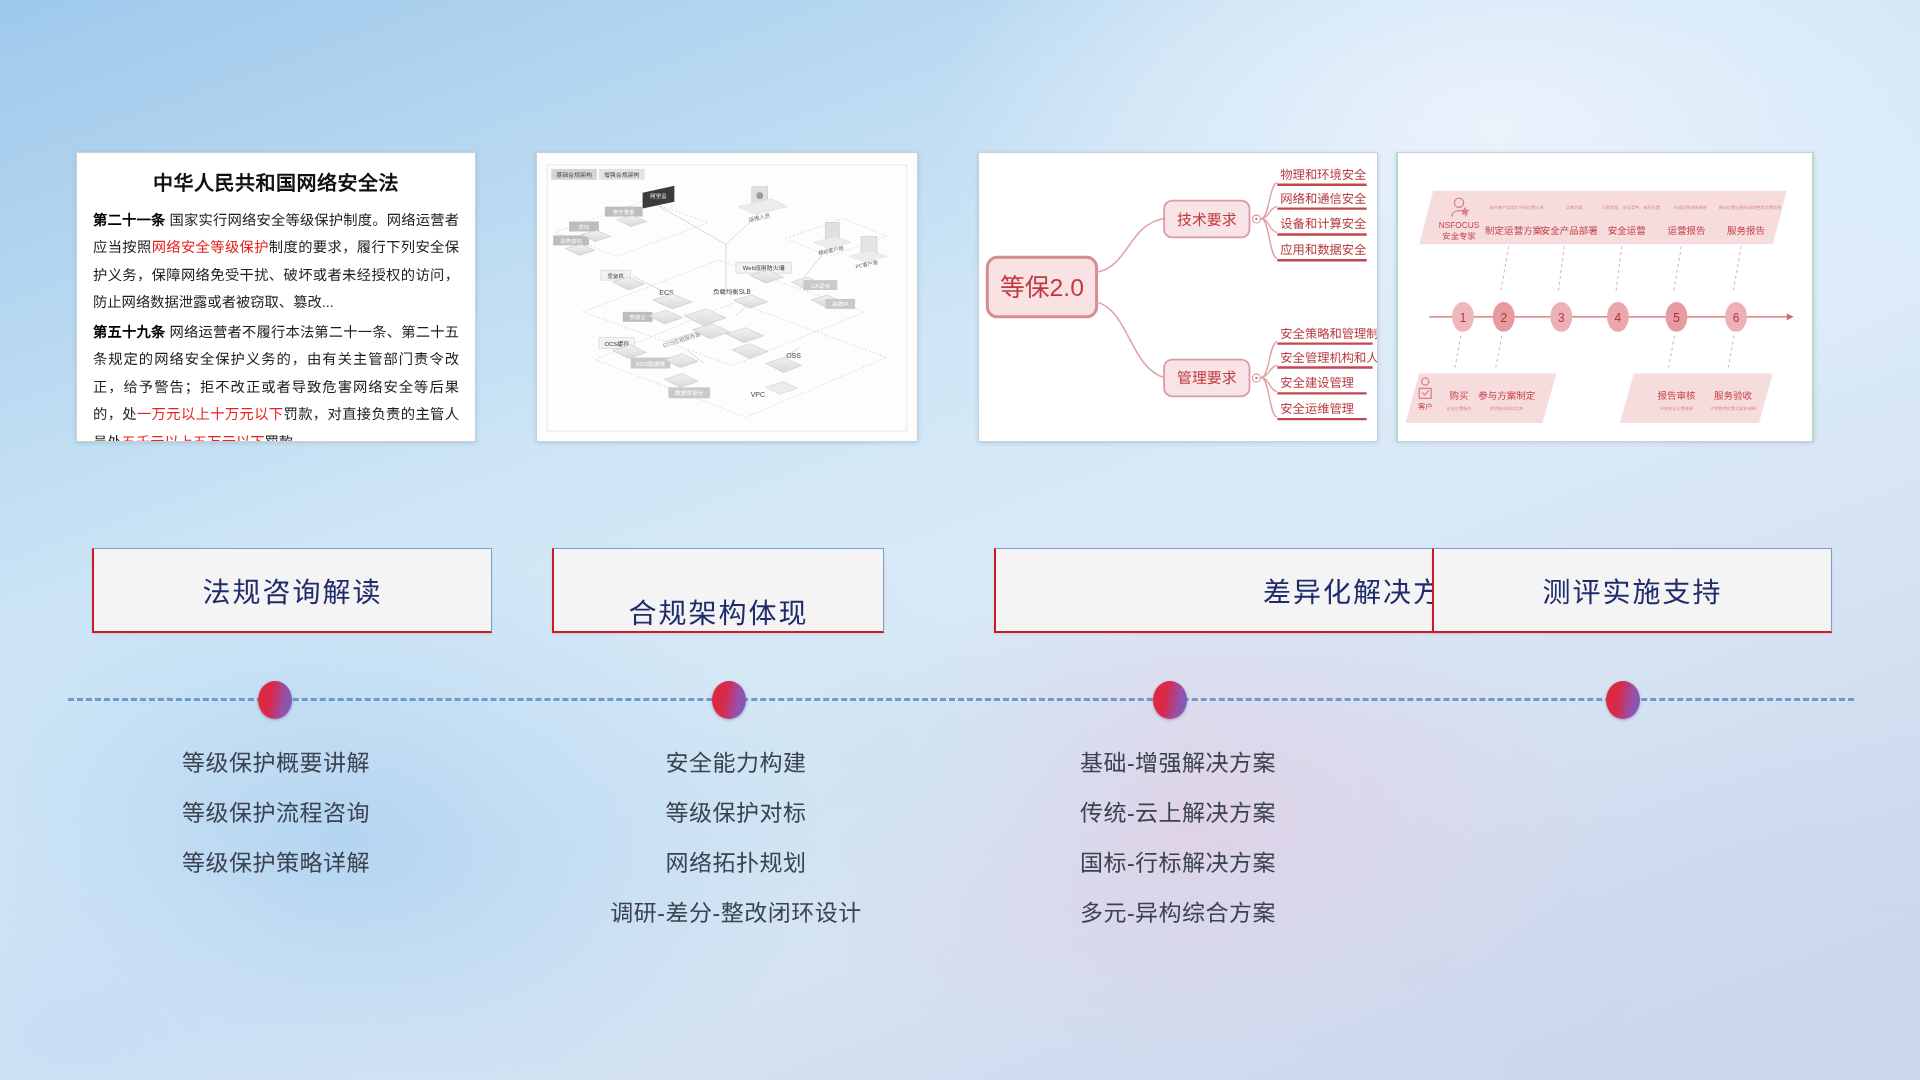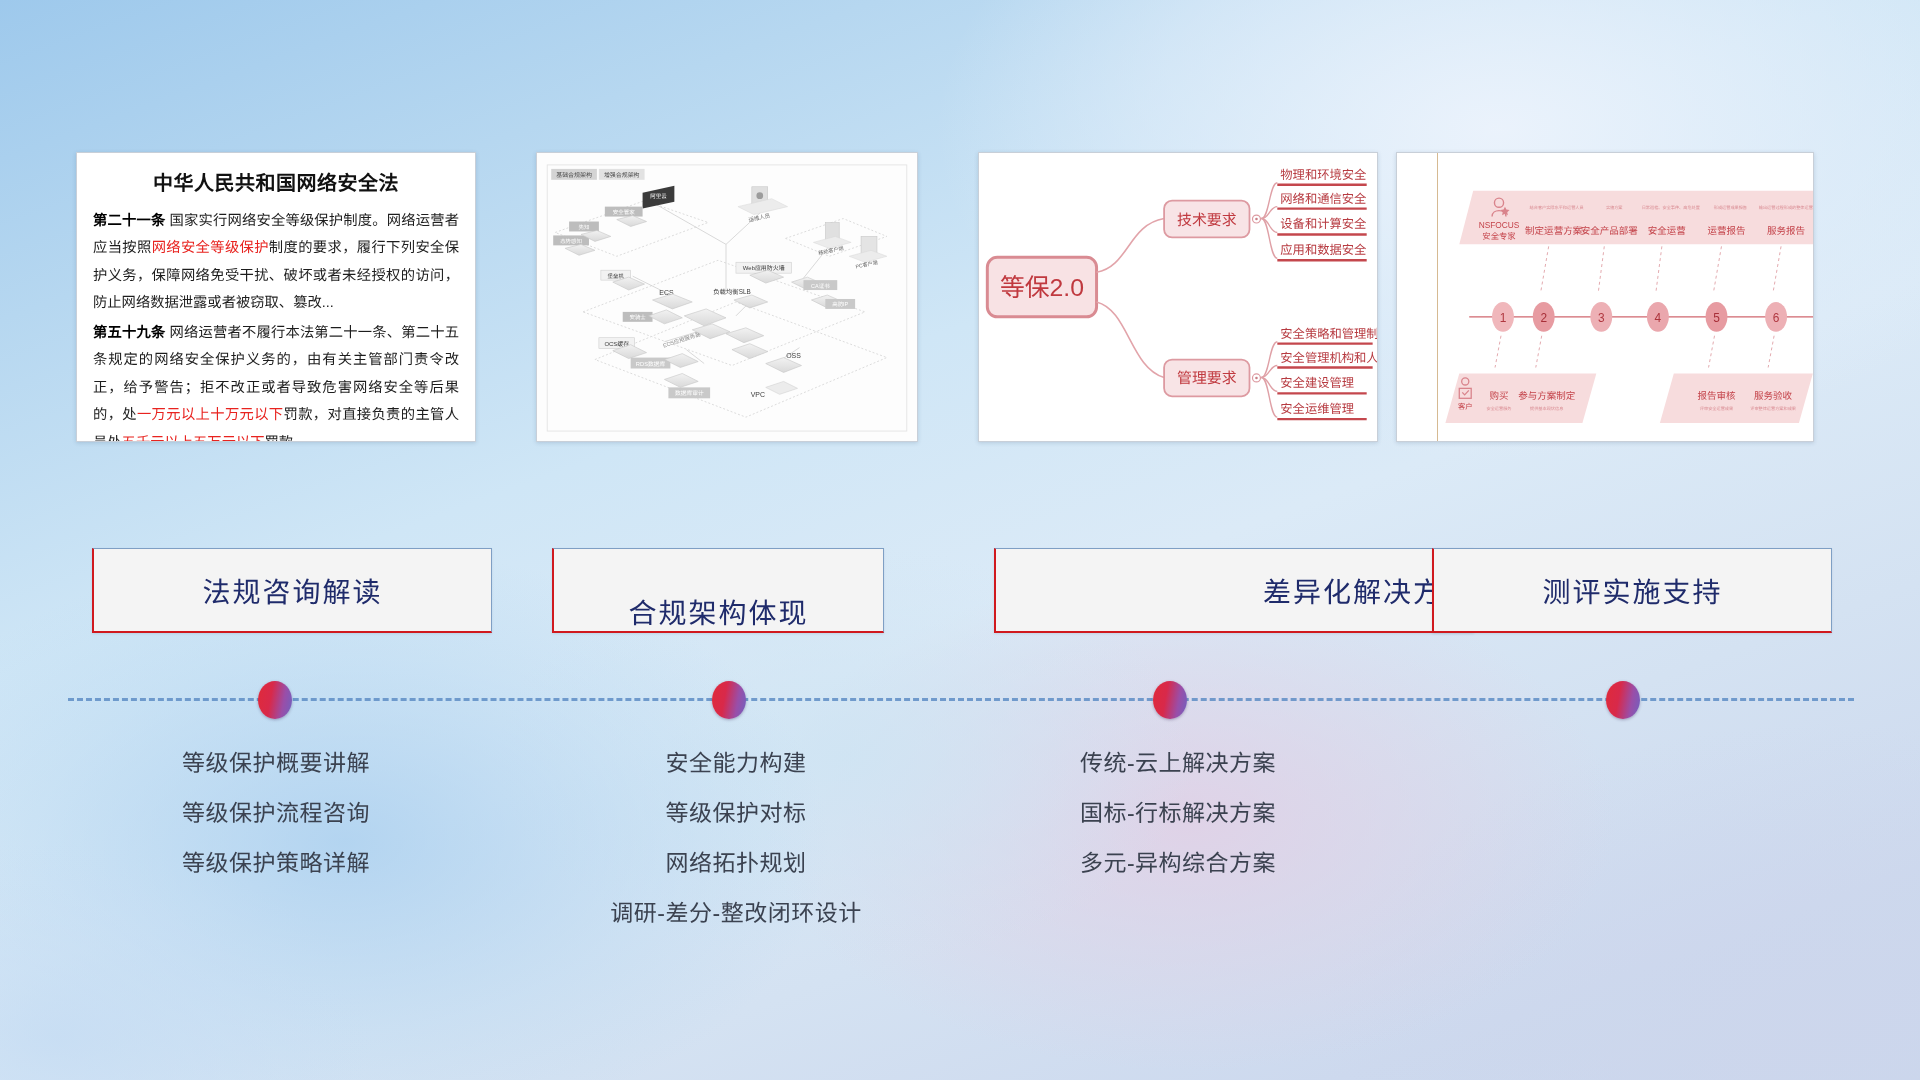--- a/index.html
+++ b/index.html
@@ -64,21 +64,21 @@
 
   
   .arch{position:relative;width:100%;height:100%;background:#fdfdfd;}
   .arch svg{display:block;width:100%;height:100%;}
 
   
   .mind{position:relative;width:100%;height:100%;background:#fff;}
   .mind svg{display:block;width:100%;height:100%;}
 
   
-  .nsf{position:relative;width:100%;height:100%;background:#a16207;margin-left:40px;}
+  .nsf{position:relative;width:100%;height:100%;background:#22c55e;}
   .nsf svg{display:block;width:100%;height:100%;}
 
   
   .labels{position:absolute;left:16px;top:0;width:1920px;height:1080px;}
   .label-box{
     position:absolute;top:548px;height:85px;
     background:#f4f4f4;
     border-top:1px solid #7f9fc4;
     border-right:1px solid #7f9fc4;
     border-left:2px solid #d0191e;
@@ -457,20 +457,21 @@
     </div>
 
     <div class="col col-2">
       <div class="col-item">安全能力构建</div>
       <div class="col-item">等级保护对标</div>
       <div class="col-item">网络拓扑规划</div>
       <div class="col-item">调研-差分-整改闭环设计</div>
     </div>
 
     <div class="col col-3">
+      <div class="col-item">基础-增强解决方案</div>
       <div class="col-item">传统-云上解决方案</div>
       <div class="col-item">国标-行标解决方案</div>
       <div class="col-item">多元-异构综合方案</div>
     </div>
 
 
   </div>
 
 </div>
 

